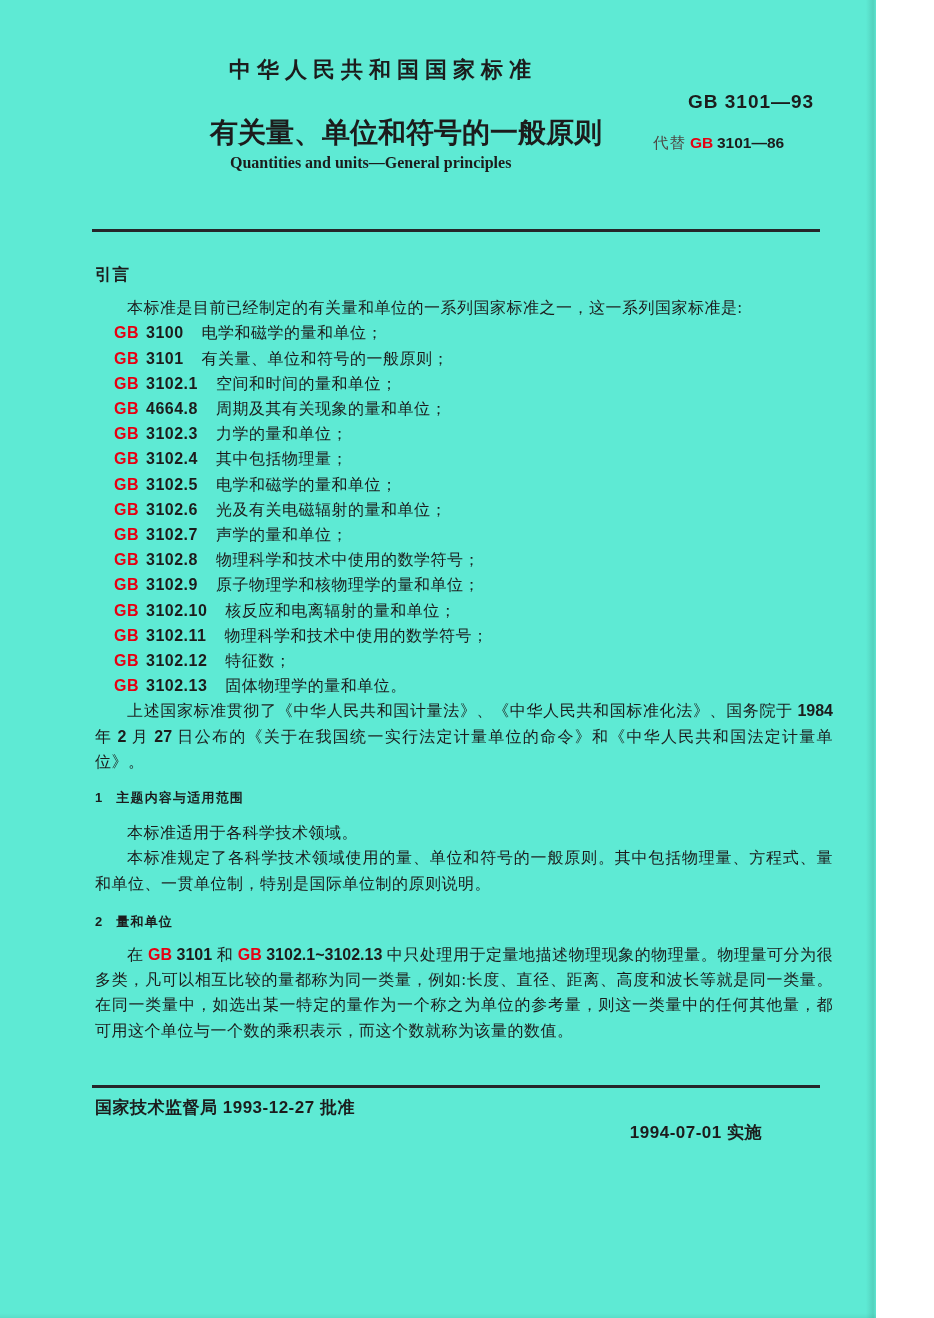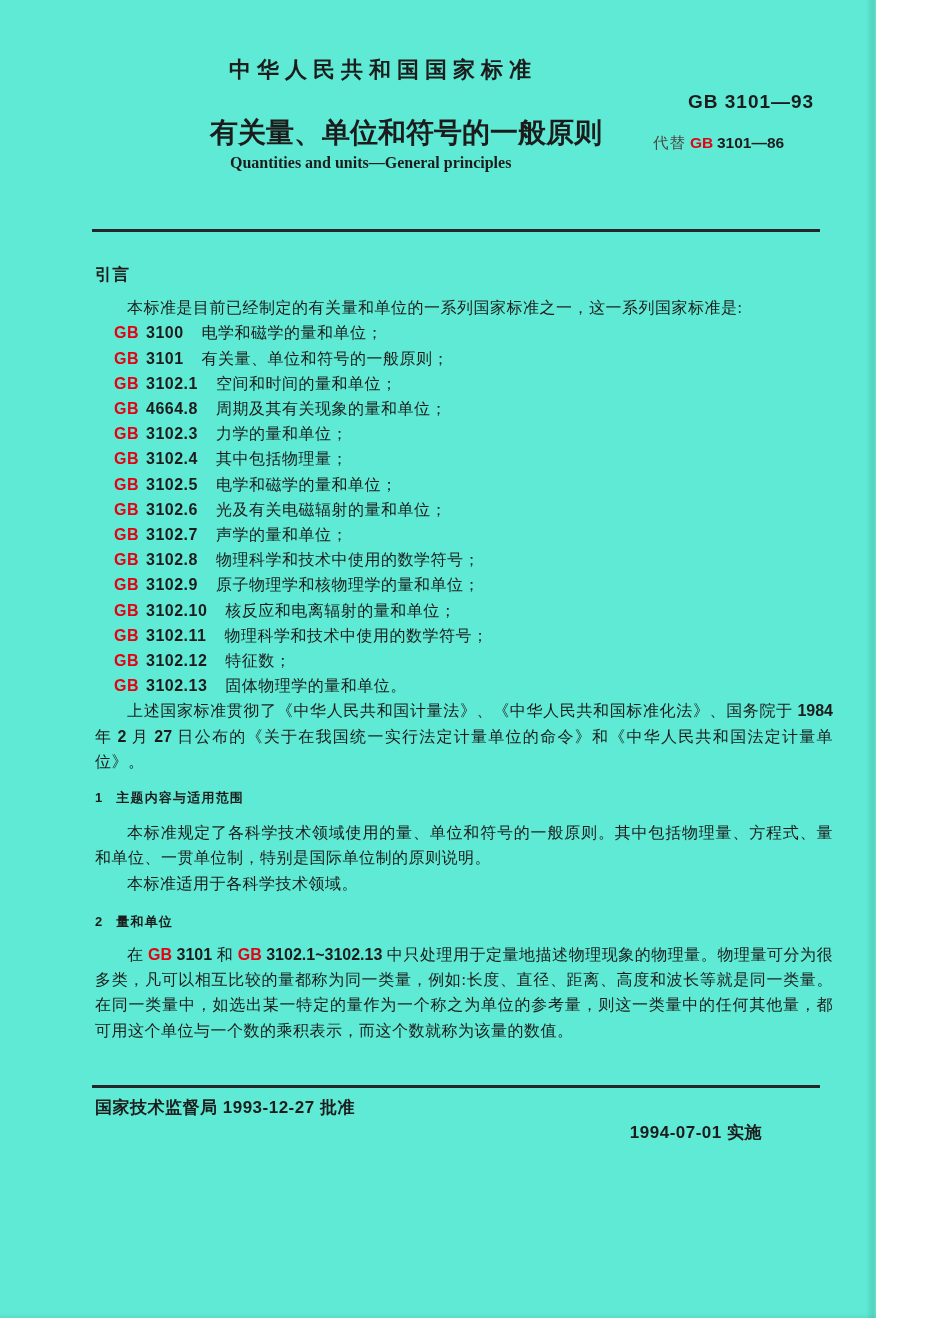--- a/index.html
+++ b/index.html
@@ -111,22 +111,22 @@
         <li class="std-item"><span class="gb-red gbp">GB</span><span class="std-num">3102.11</span><span class="std-title">物理科学和技术中使用的数学符号；</span></li>
 
         <li class="std-item"><span class="gb-red gbp">GB</span><span class="std-num">3102.12</span><span class="std-title">特征数；</span></li>
 
         <li class="std-item"><span class="gb-red gbp">GB</span><span class="std-num">3102.13</span><span class="std-title">固体物理学的量和单位。</span></li>
       </ul>
 
     <p><span>上述国家标准贯彻了《中华人民共和国计量法》、《中华人民共和国标准化法》、国务院于 </span><span class="seg-b">1984</span><span> 年 </span><span class="seg-b">2</span><span> 月 </span><span class="seg-b">27</span><span> 日公布的《关于在我国统一实行法定计量单位的命令》和《中华人民共和国法定计量单位》。</span></p>
 
     <h2 class="sec-h s1"><span class="sec-num">1</span><span class="sec-title">主题内容与适用范围</span></h2>
+    <p><span>本标准适用于各科学技术领域。</span></p>
     <p><span>本标准规定了各科学技术领域使用的量、单位和符号的一般原则。其中包括物理量、方程式、量和单位、一贯单位制，特别是国际单位制的原则说明。</span></p>
-    <p><span>本标准适用于各科学技术领域。</span></p>
 
     <h2 class="sec-h s2"><span class="sec-num">2</span><span class="sec-title">量和单位</span></h2>
 
     <p><span>在 </span><span class="seg-rb">GB</span><span class="seg-b"> 3101</span><span> 和 </span><span class="seg-rb">GB</span><span class="seg-b"> 3102.1~3102.13</span><span> 中只处理用于定量地描述物理现象的物理量。物理量可分为很多类，凡可以相互比较的量都称为同一类量，例如:长度、直径、距离、高度和波长等就是同一类量。在同一类量中，如选出某一特定的量作为一个称之为单位的参考量，则这一类量中的任何其他量，都可用这个单位与一个数的乘积表示，而这个数就称为该量的数值。</span></p>
   </main>
 
   <div class="rule rule2"></div>
 
   <footer>
     <div class="footer-left">国家技术监督局 1993-12-27 批准</div>

